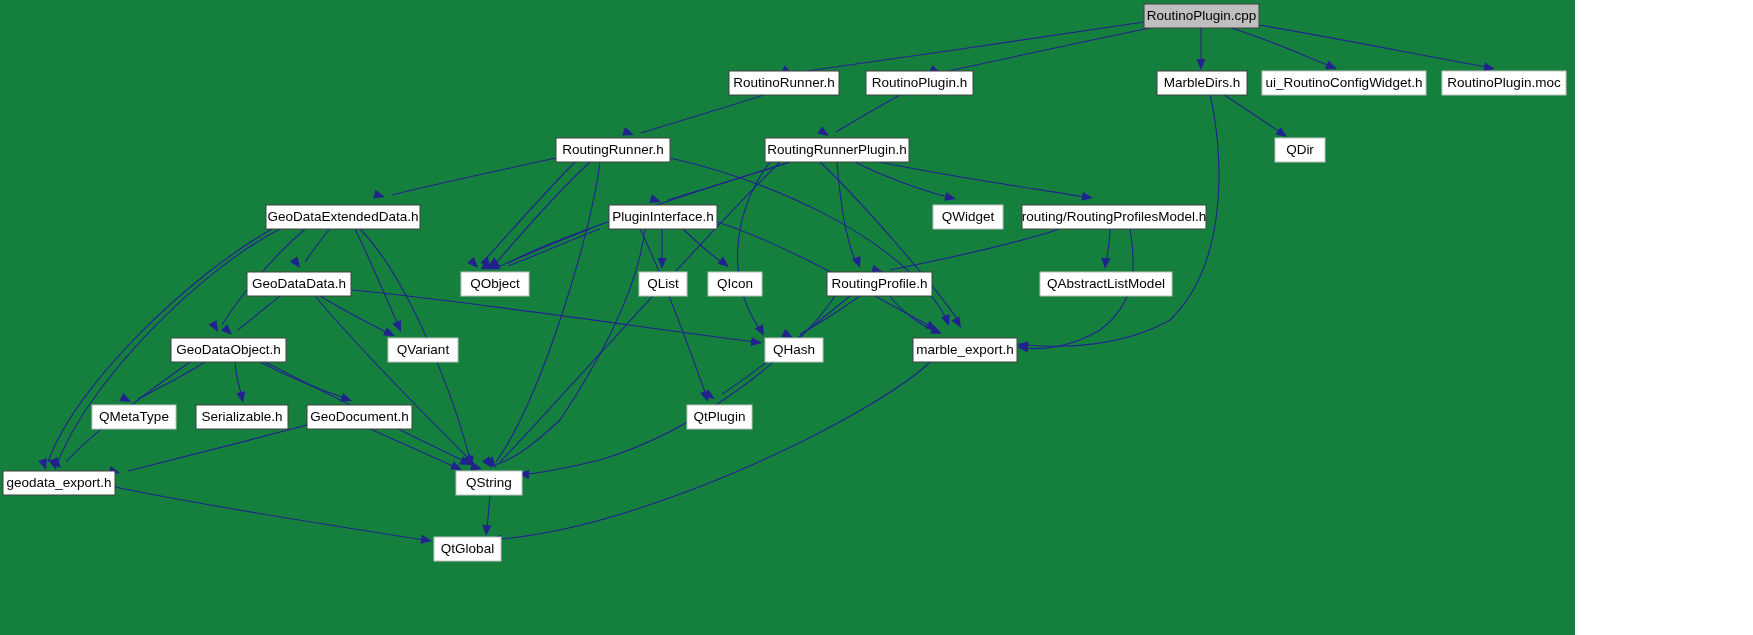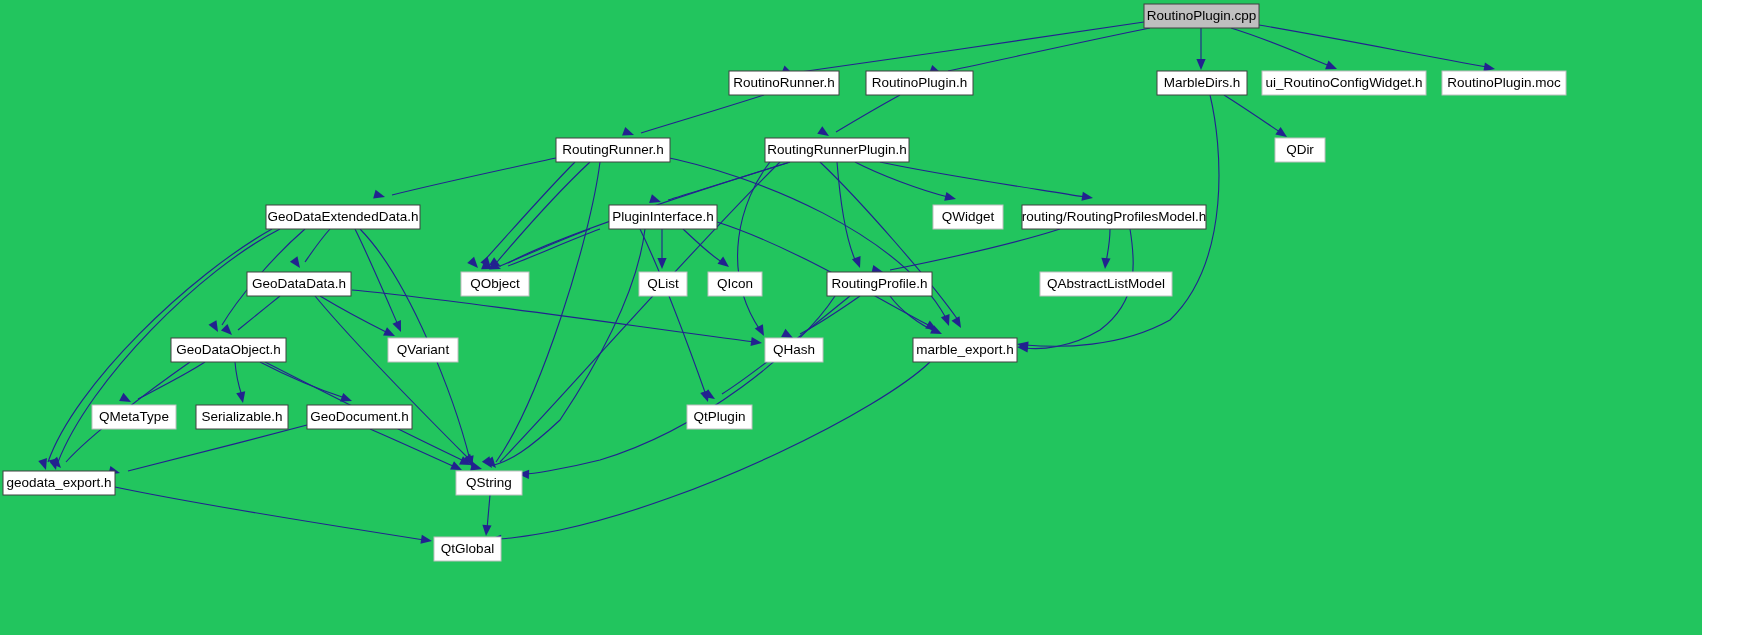--- a/index.html
+++ b/index.html
@@ -5,23 +5,23 @@
   html, body {
     margin: 0;
     padding: 0;
     background: #ffffff;
   }
   body {
     font-family: "Liberation Sans", sans-serif;
   }
   #graph-wrap {
     position: relative;
-    width: 1702px;
+    width: 1575px;
     height: 635px;
-    background: #22c55e;
+    background: #15803d;
     overflow: hidden;
     text-align: right;
   }
   svg#depgraph {
     display: block;
     width: 1753px;
     height: 635px;
   }
   .node-box {
     stroke-width: 1;

